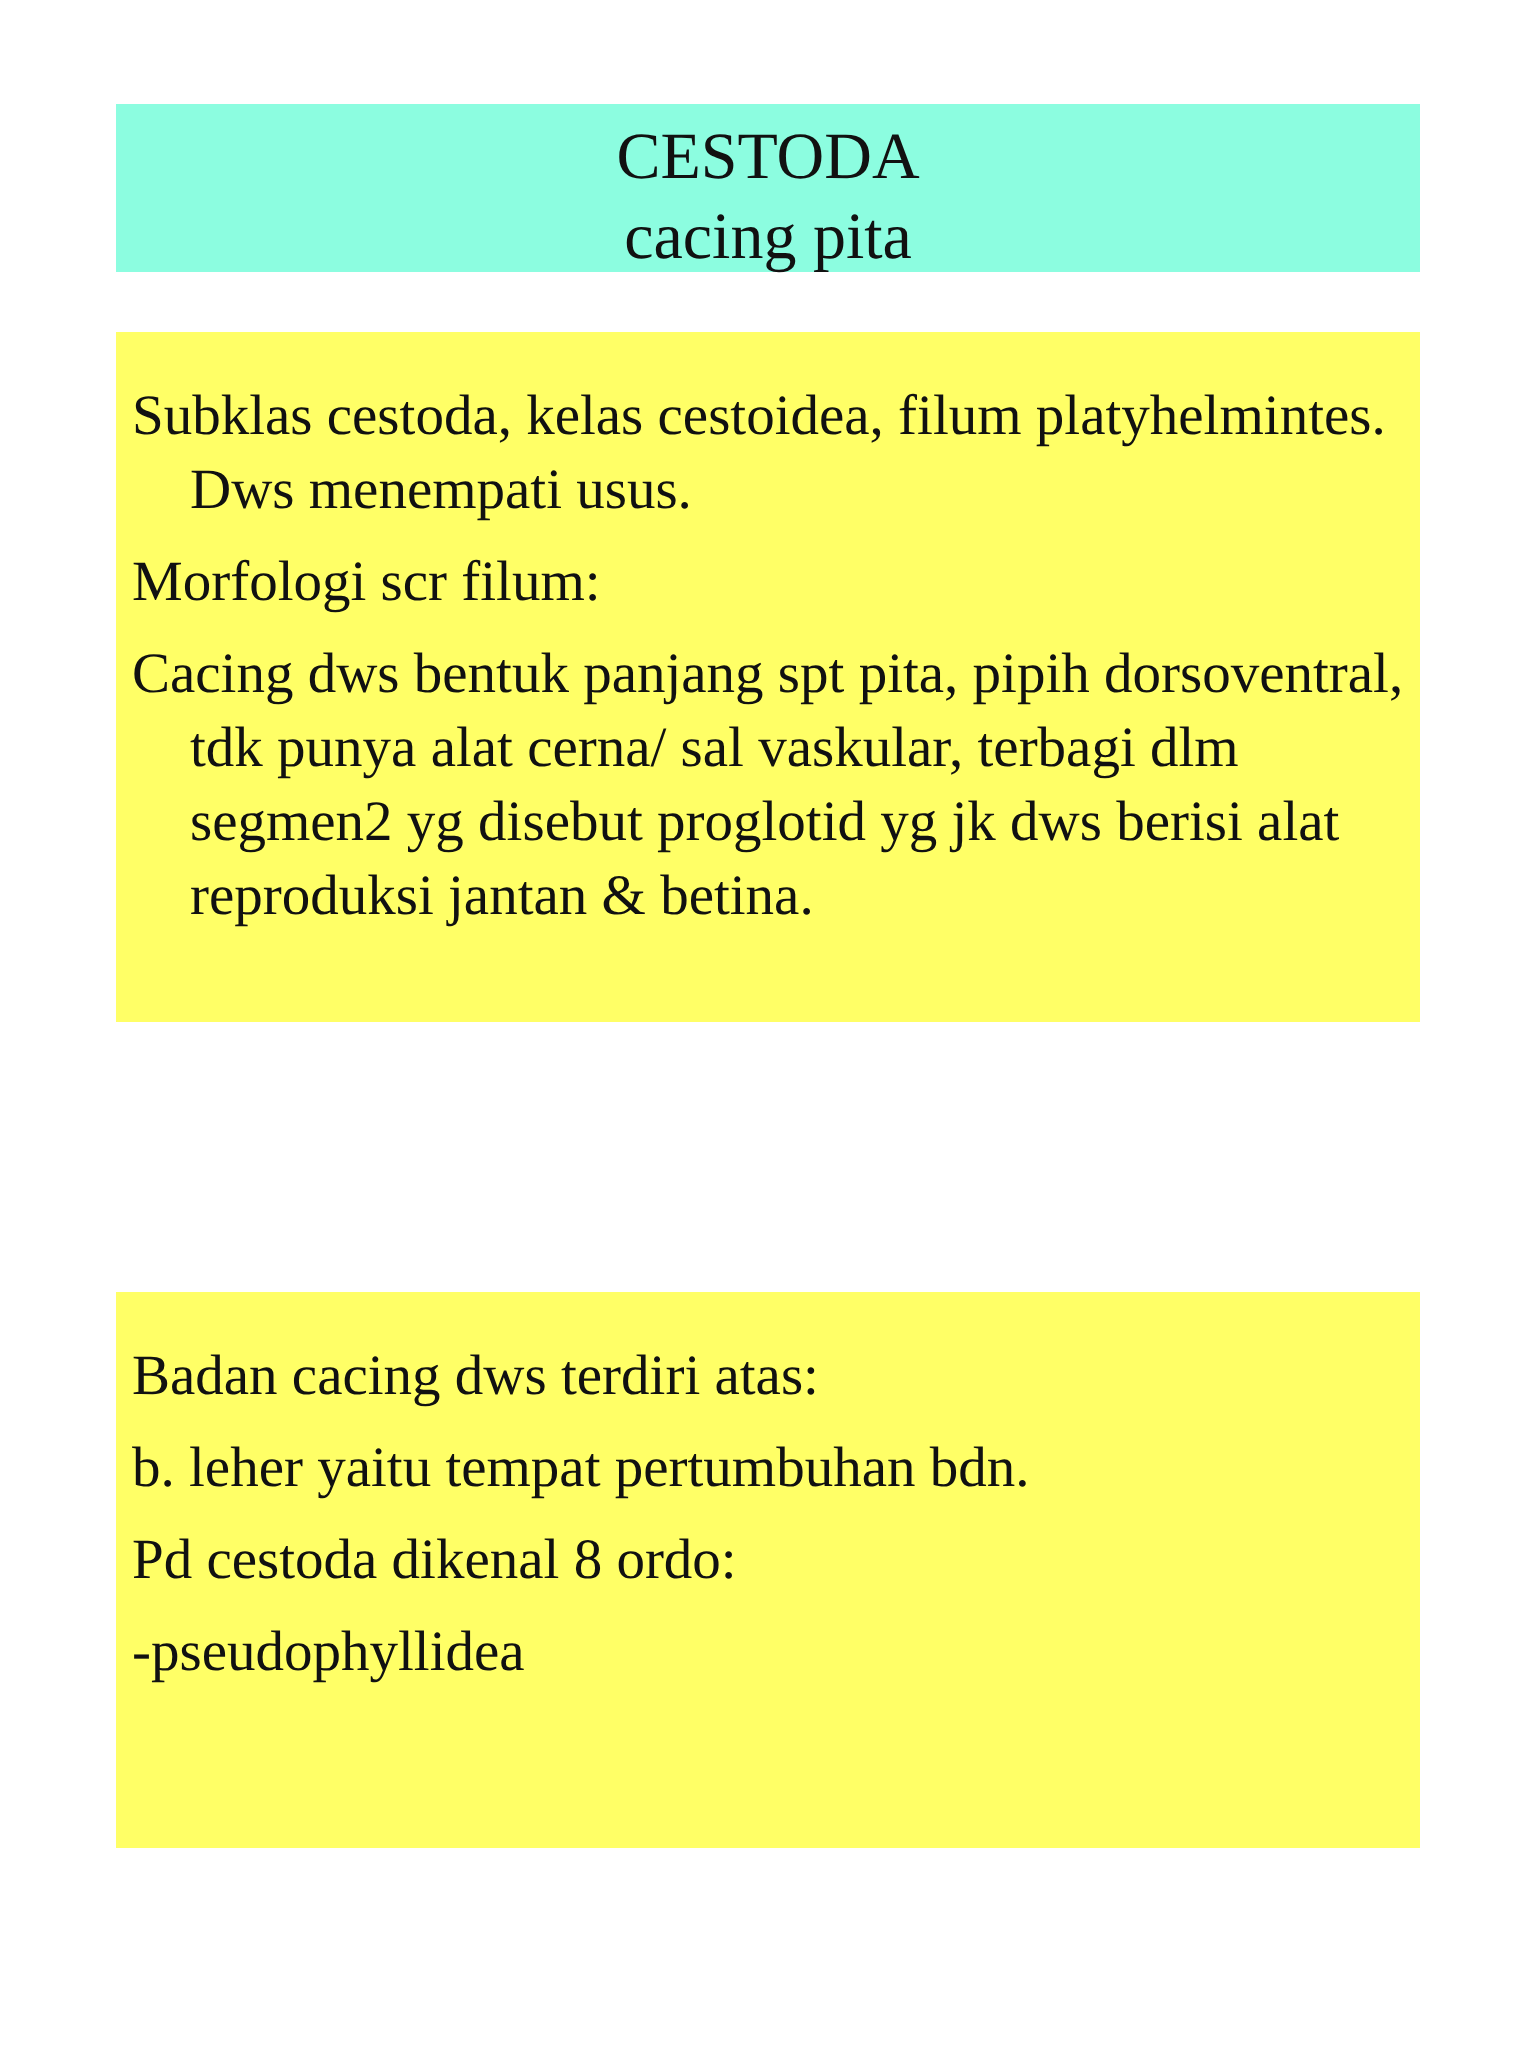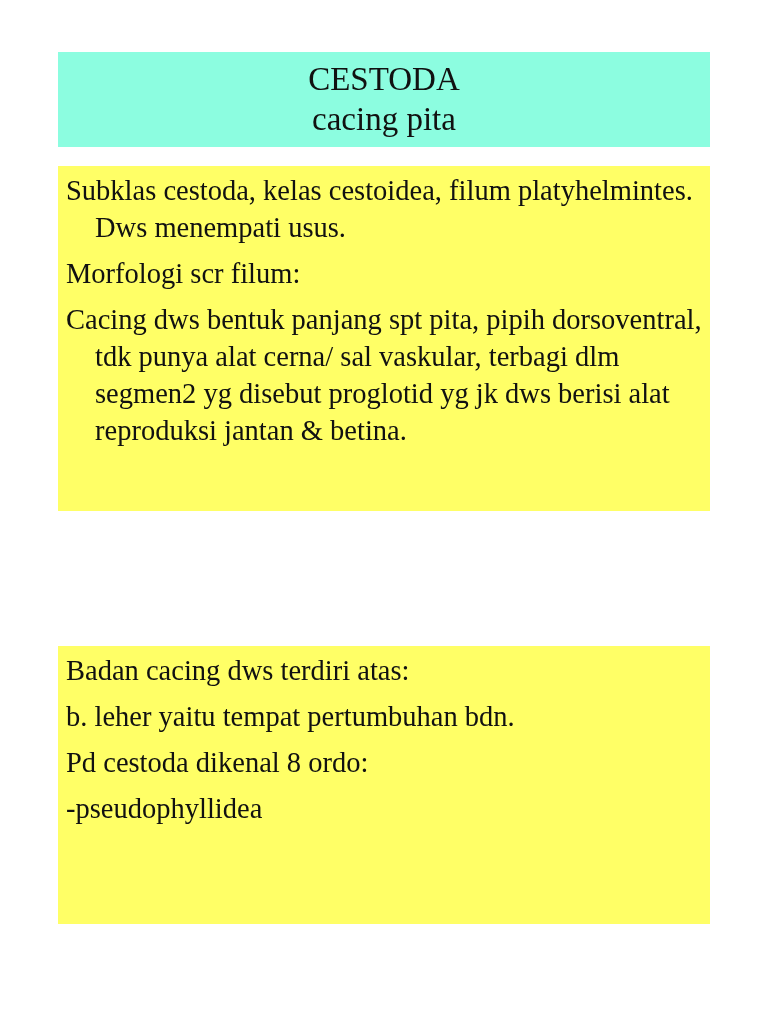--- a/index.html
+++ b/index.html
@@ -4,31 +4,31 @@
   <style>
     html, body { margin: 0; padding: 0; }
     body {
       width: 768px; height: 1024px; overflow: hidden;
       background: #ffffff;
       font-family: "Liberation Serif", "DejaVu Serif", serif;
       color: #111111;
       position: relative;
     }
     .title-box {
-      position: absolute; left: 58px; top: 52px; width: 652px; height: 95px;
+      position: absolute; left: 58px; top: 52px; width: 652px; height: 84px;
       background: #8cfde0;
       text-align: center;
       font-size: 33px; line-height: 40px;
       box-sizing: border-box; padding-top: 7px;
     }
     .title-box div { white-space: nowrap; }
     .box {
       position: absolute; left: 58px; width: 652px;
       background: #ffff66;
-      box-sizing: border-box; padding: 6px 8px 0 8px;
+      box-sizing: border-box; padding: 24px 8px 0 8px;
       font-size: 28.5px; line-height: 37px;
     }
     .box1 { top: 166px; height: 345px; }
     .box2 { top: 646px; height: 278px; }
     .para {
       padding-left: 29px; text-indent: -29px;
       margin: 0 0 9px 0;
     }
   </style>
 </head>

